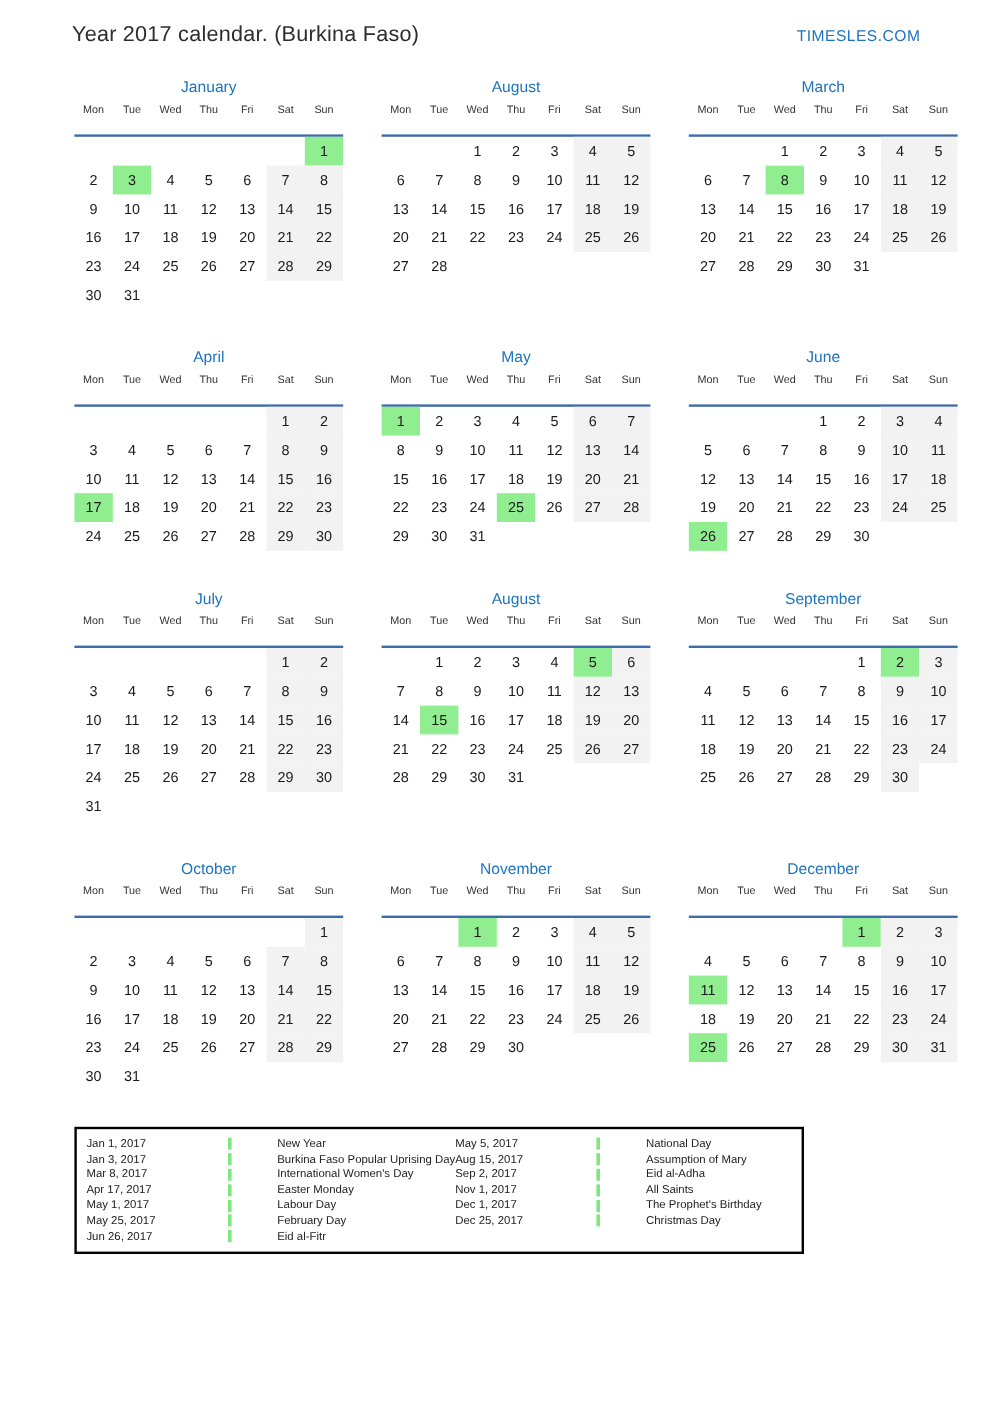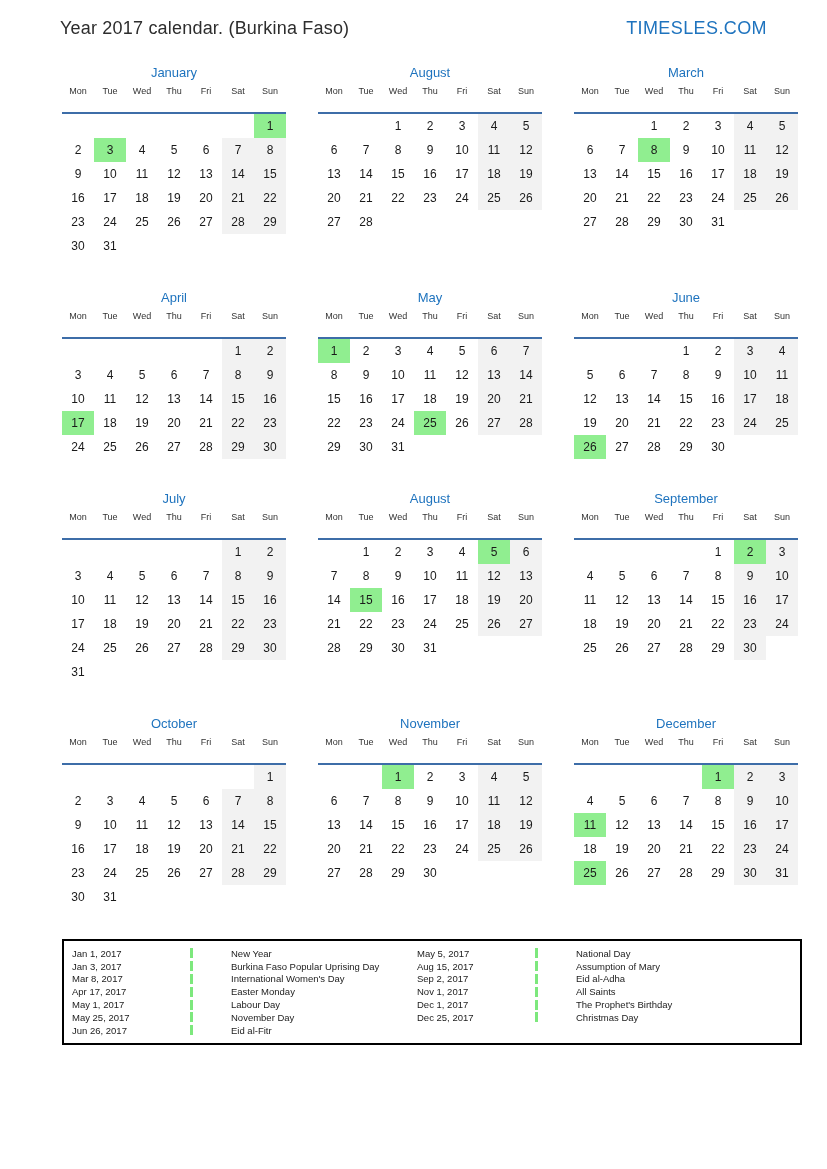--- a/index.html
+++ b/index.html
@@ -17,21 +17,21 @@
     color:#222;overflow:hidden;
   }
   header{
     display:flex;justify-content:space-between;align-items:baseline;
     padding:18px 60px 0 60px;
   }
   h1{
     margin:0;font-size:18px;font-weight:400;color:#2d2d2d;letter-spacing:.2px;
   }
   .site{
-    font-size:18px;color:var(--accent,#1e73be);text-decoration:none;
+    font-size:13px;color:var(--accent,#1e73be);text-decoration:none;
     letter-spacing:.4px;cursor:pointer;
   }
   .months{
     margin:26px 0 0 62px;width:696px;
     display:grid;grid-template-columns:repeat(3,224px);
     column-gap:12px;row-gap:28px;align-items:start;gap:32px;
   }
   .month{width:224px;}
   .month-title{
     margin:0 0 6px 0;text-align:center;font-size:13px;font-weight:400;
@@ -45,21 +45,21 @@
   .weeks{
     display:grid;grid-template-columns:repeat(7,32px);grid-auto-rows:24px;
   }
   .cell{
     display:flex;align-items:center;justify-content:center;
     font-size:12px;color:#1a1a1a;
   }
   .cell.weekend{background:var(--weekend-bg,#f2f2f2);}
   .cell.holiday{background:var(--highlight,#90ee90);}
   .legend{
-    margin:30px 0 0 62px;width:740px;border:2px solid #000;
+    margin:30px 0 0 62px;width:608px;border:2px solid #000;
     display:flex;padding:6px 0 6px 8px;
   }
   .legend-col{width:345px;}
   .legend-item{
     display:flex;align-items:center;height:12.8px;font-size:9.5px;color:#222;
   }
   .legend-date{width:118px;flex:none;}
   .legend-bar{
     width:3px;height:10px;background:var(--bar,#7de87d);
     margin-right:6px;flex:none;
@@ -727,21 +727,21 @@
 
   <div class="legend-item">
     <span class="legend-date">May 1, 2017</span>
     <span class="legend-bar"></span>
     <span class="legend-name">Labour Day</span>
   </div>
 
   <div class="legend-item">
     <span class="legend-date">May 25, 2017</span>
     <span class="legend-bar"></span>
-    <span class="legend-name">November Day</span>
+    <span class="legend-name">February Day</span>
   </div>
 
   <div class="legend-item">
     <span class="legend-date">Jun 26, 2017</span>
     <span class="legend-bar"></span>
     <span class="legend-name">Eid al-Fitr</span>
   </div>
 </div>
     <div class="legend-col">
   <div class="legend-item">

